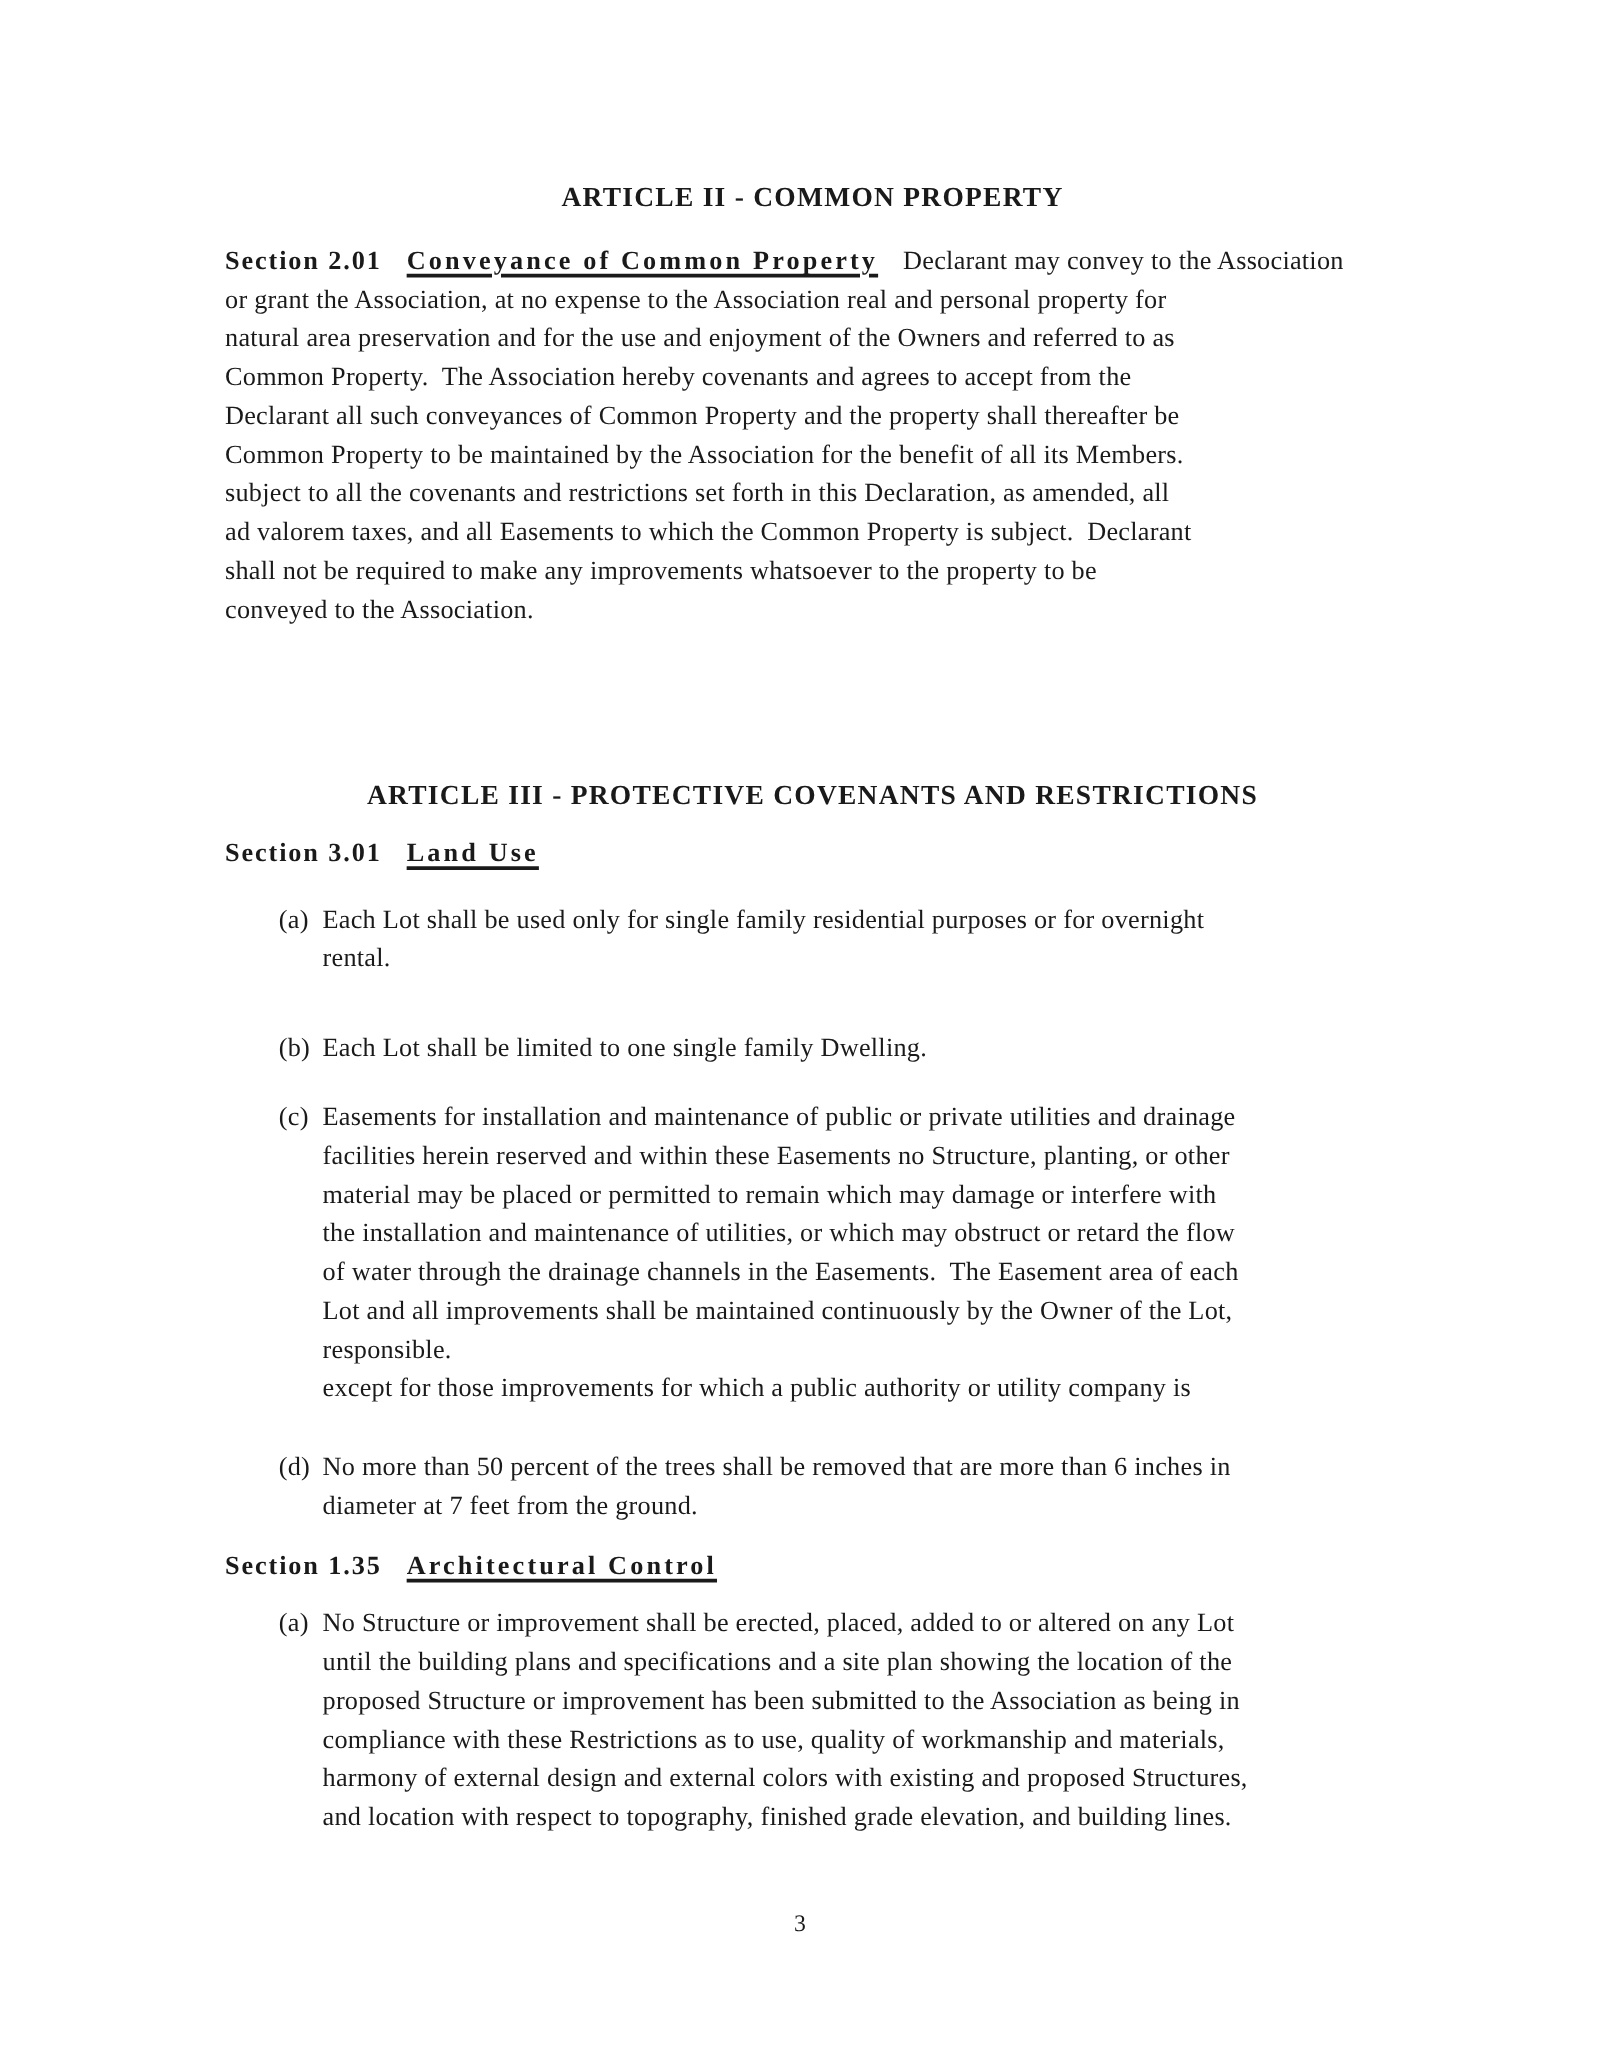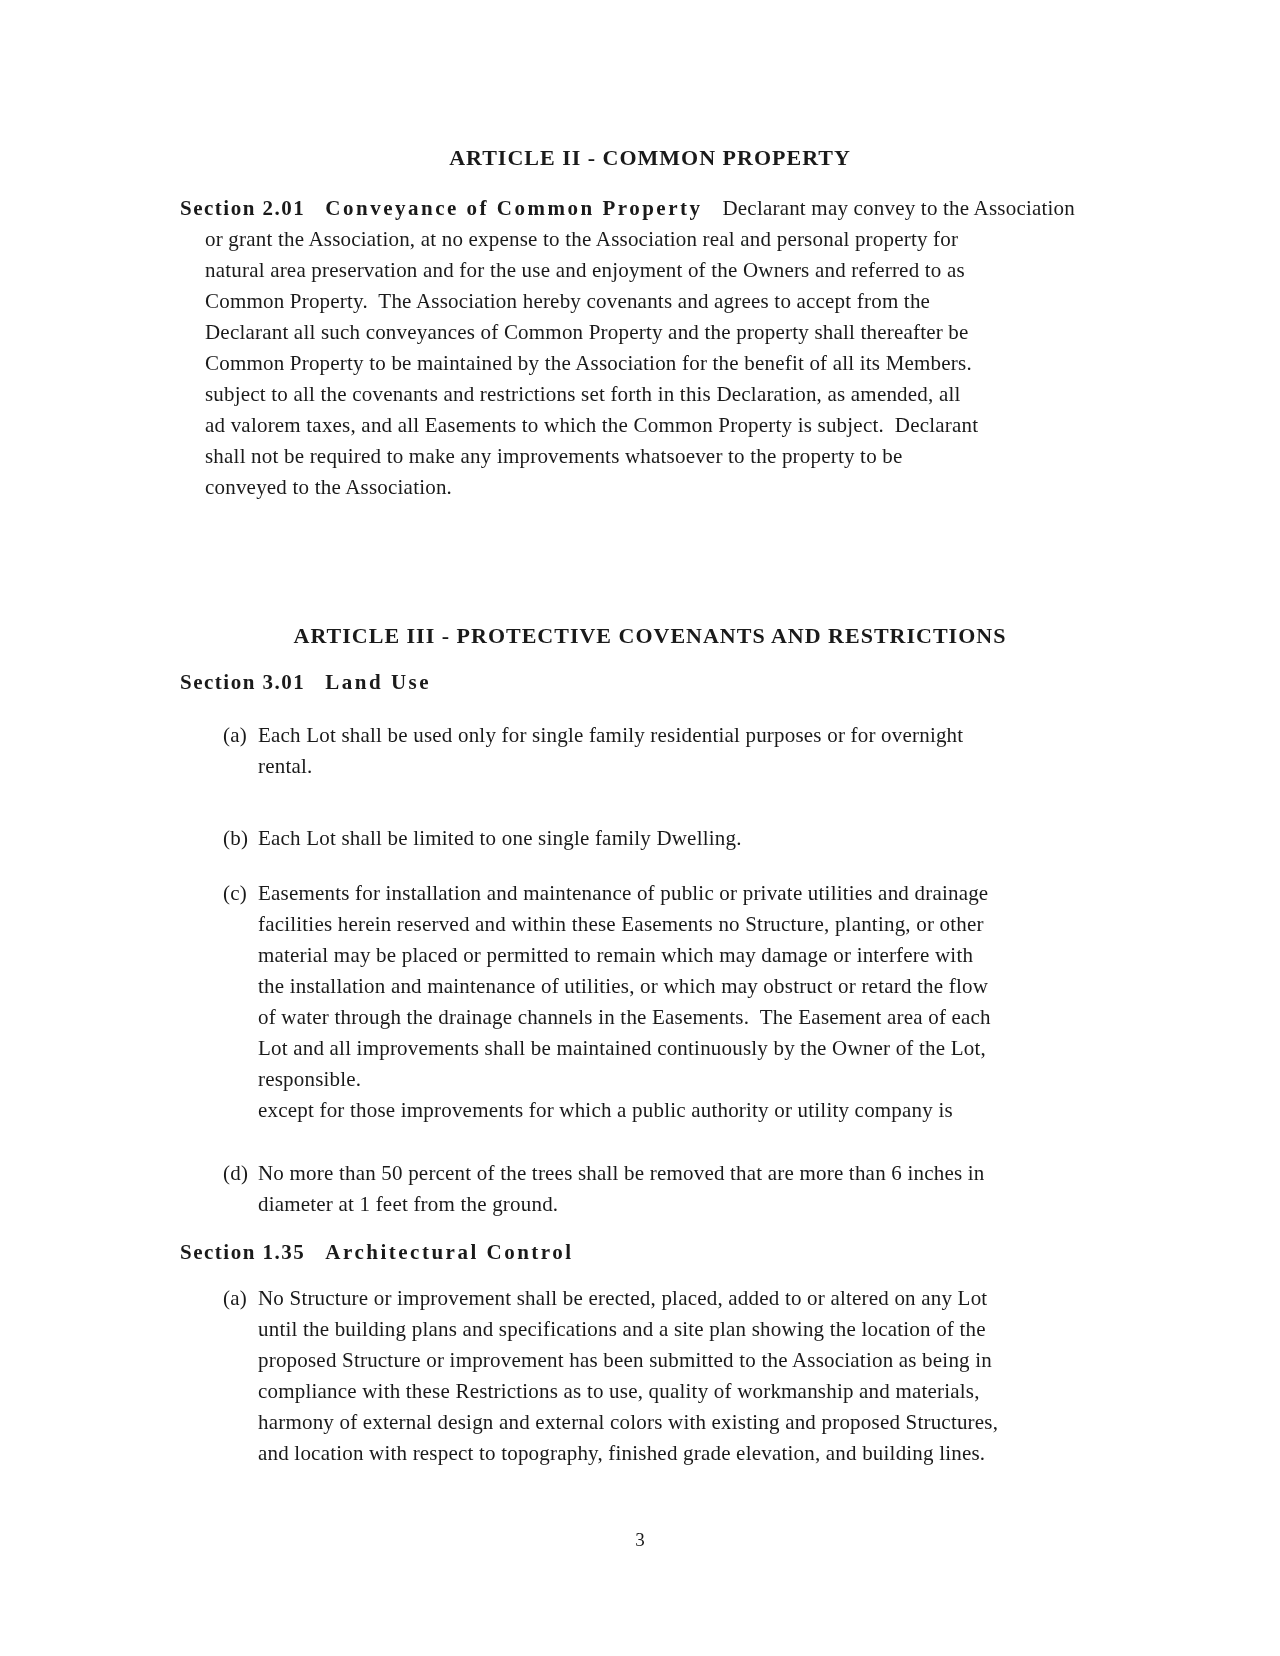--- a/index.html
+++ b/index.html
@@ -32,27 +32,28 @@
   #a2-title { margin: 0 0 20px 0; }
   #a3-title { margin: 117px 0 16px 0; }
   .sec-label {
     font-weight: bold;
     letter-spacing: 1.5px;
     margin-right: 20px;
   }
   .sec-heading {
     font-weight: bold;
     letter-spacing: 2.5px;
+    text-decoration: underline;
     text-decoration-thickness: 2.5px;
     text-underline-offset: 4px;
   }
   .sec-row { margin: 0; }
   #s302-row { margin-top: 17px; }
   .lead-text { margin-left: 20px; }
-  .continuation { margin-left: 25px; }
+  .continuation { }
   .ln { white-space: pre; }
   .item {
     display: flex;
     margin-left: 43px;
   }
   .item-marker {
     flex: none;
     width: 35px;
     white-space: pre;
   }
@@ -129,21 +130,21 @@
       <span class="ln" style="display:block">Lot and all improvements shall be maintained continuously by the Owner of the Lot,</span>
       <span class="ln" style="display:block">responsible.</span>
       <span class="ln" style="display:block">except for those improvements for which a public authority or utility company is</span>
     </span>
   </div>
 
   <div class="item" id="item-d1">
     <span class="item-marker">(d)</span>
     <span class="item-lines">
       <span class="ln" style="display:block">No more than 50 percent of the trees shall be removed that are more than 6 inches in</span>
-      <span class="ln" style="display:block">diameter at 1 feet from the ground.</span>
+      <span class="ln" style="display:block">diameter at 7 feet from the ground.</span>
     </span>
   </div>
 
   <div class="sec-row" id="s302-row">
     <span class="sec-label">Section 1.35</span><span class="sec-heading">Architectural Control</span>
   </div>
 
   <div class="item" id="item-a2">
     <span class="item-marker">(a)</span>
     <span class="item-lines">

